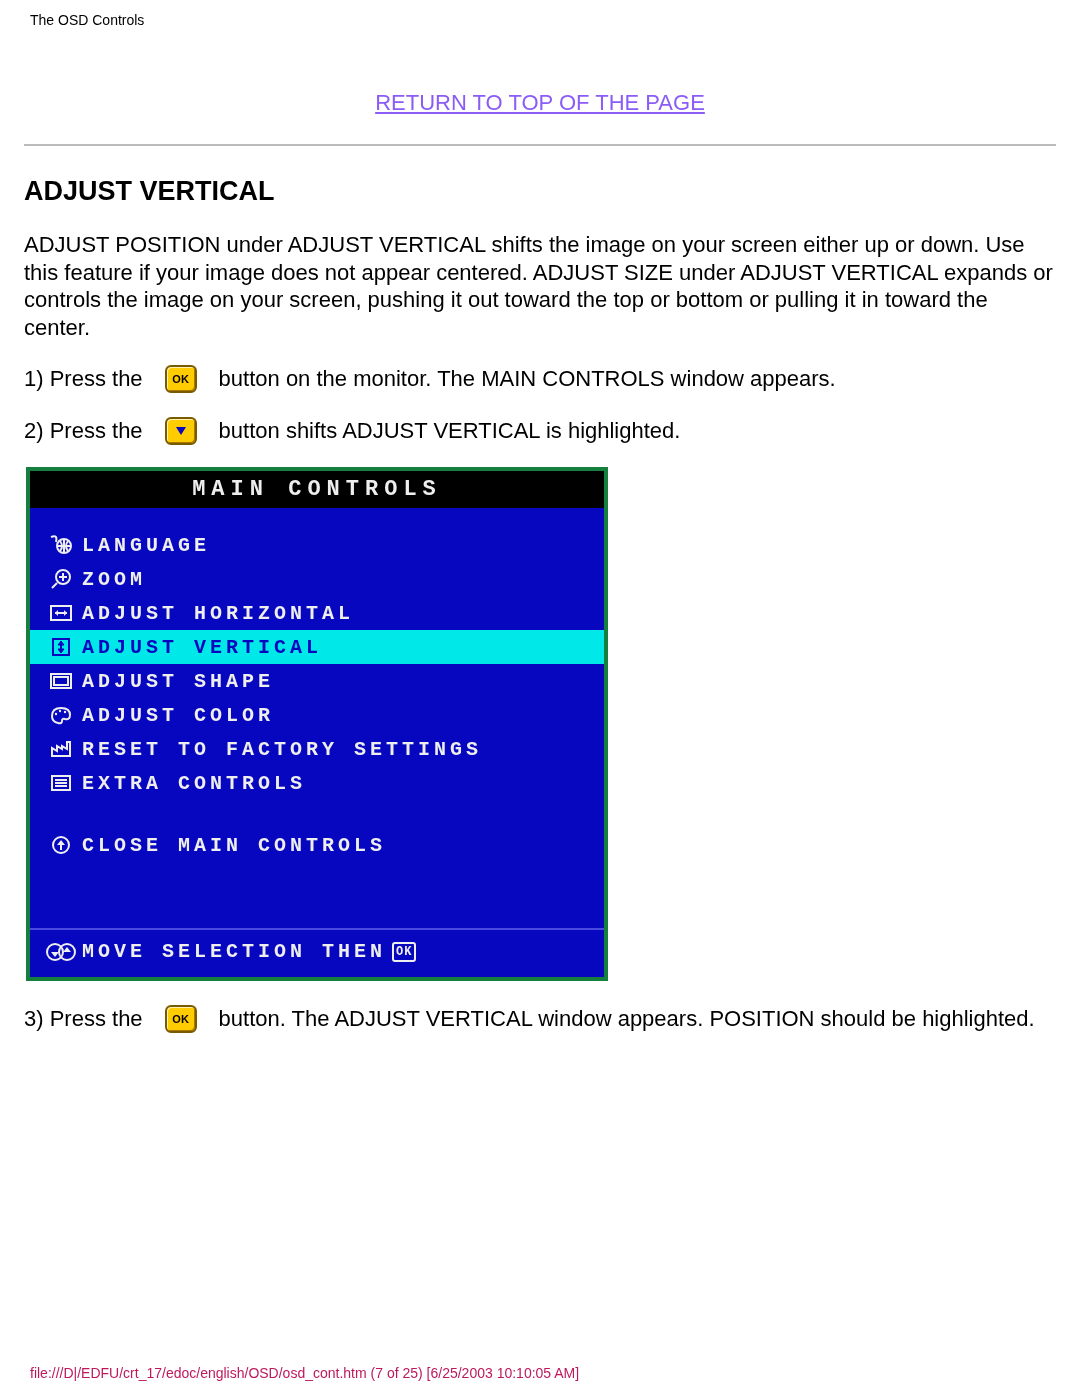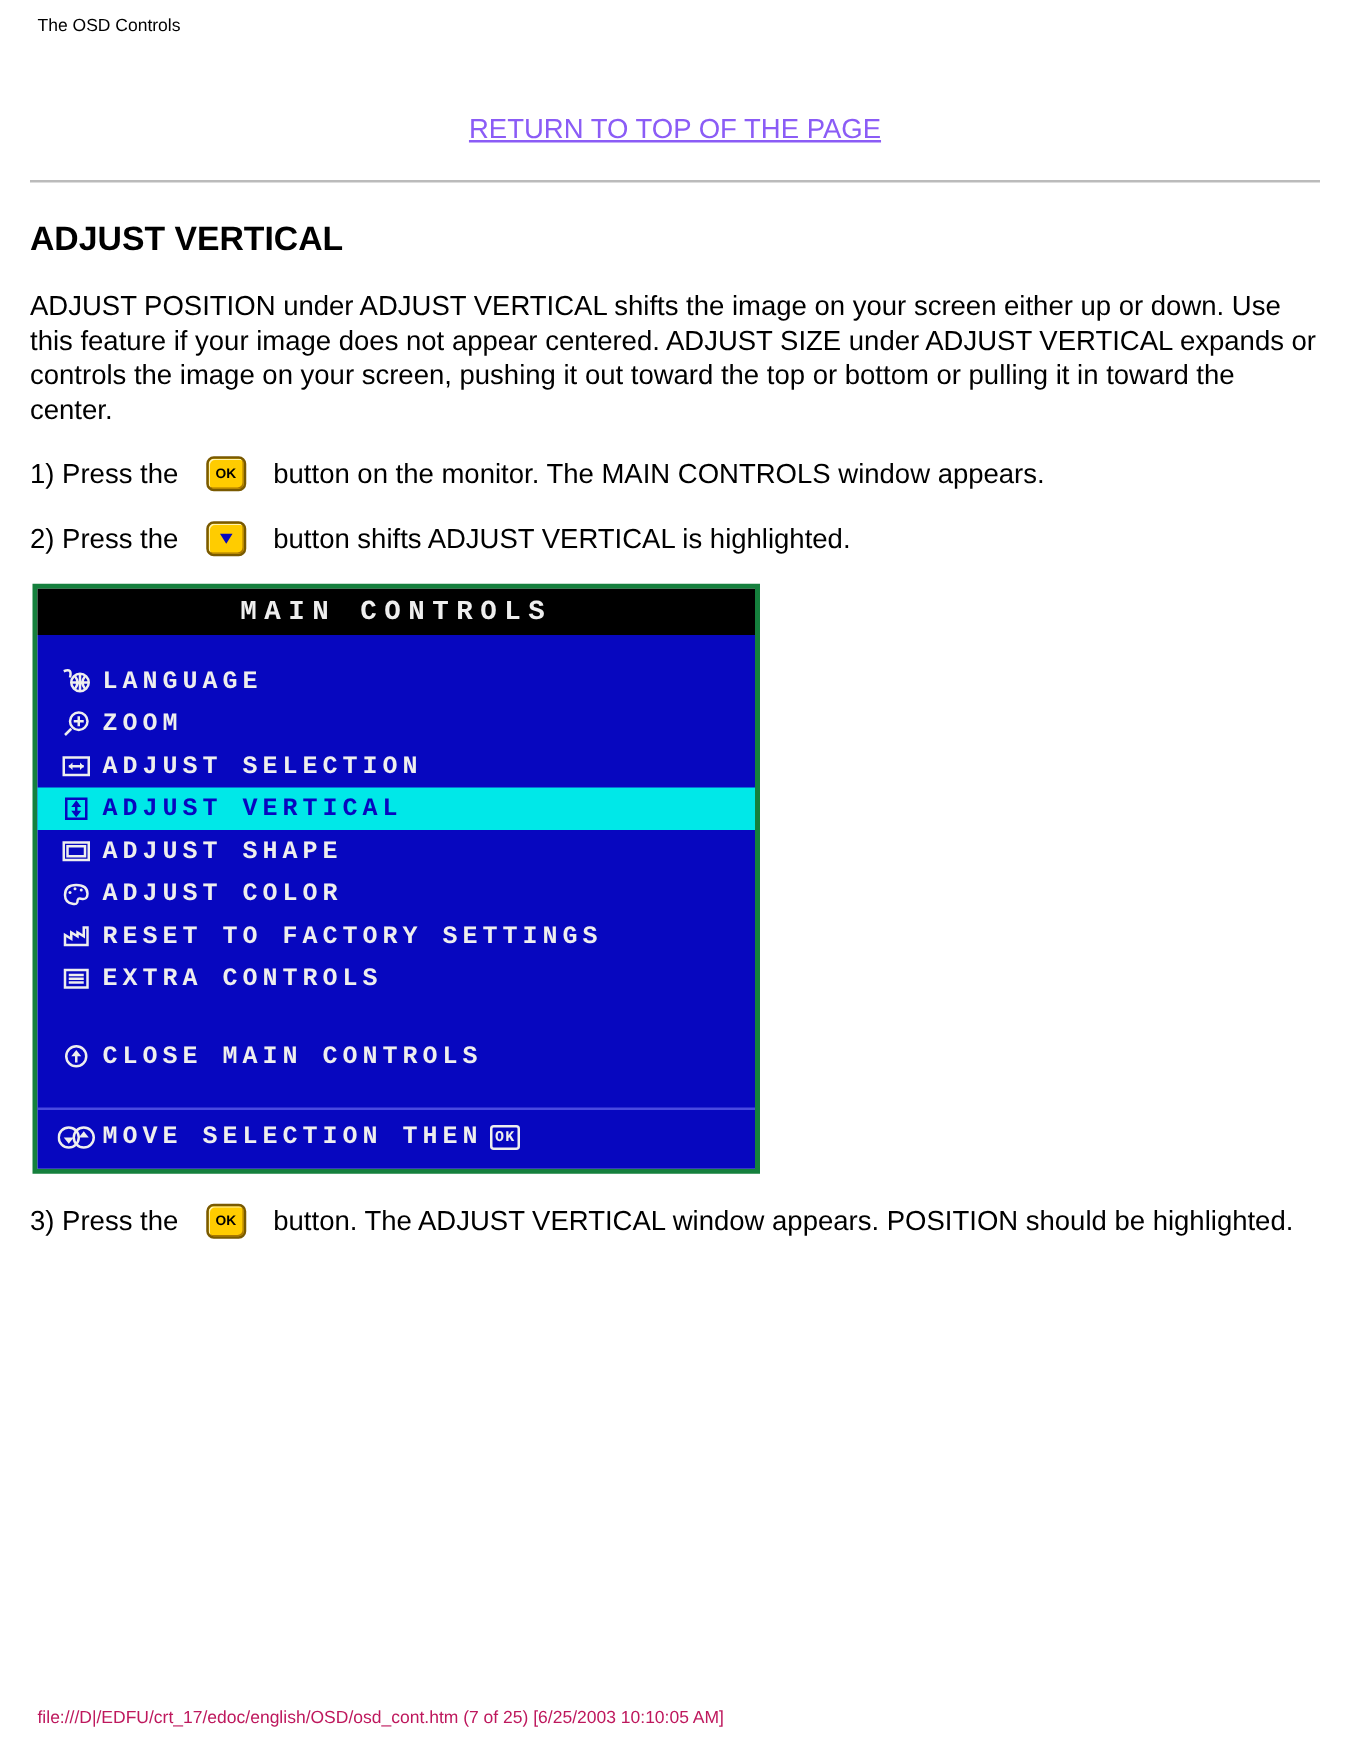--- a/index.html
+++ b/index.html
@@ -111,21 +111,21 @@
     background: #00e8e8;
     color: #0707bf;
   }
   .osd-row.highlight .icon-cell svg * { stroke: #0707bf; fill: none; }
   .osd-row.highlight .icon-cell .fillshape { fill: #0707bf; }
   .osd-close {
     margin-top: 28px;
   }
   .osd-hint {
     border-top: 2px solid #4a4ae0;
-    margin-top: 24px;
+    margin-top: 66px;
     padding: 10px 0 8px 10px;
     display: flex;
     align-items: center;
   }
   .osd-hint .icon-cell { width: 42px; display:flex; align-items:center; justify-content:center;}
   .osd-hint .label-cell { flex: 1; display:flex; align-items:center; gap:6px;}
   .ok-badge {
     display:inline-flex;
     border: 2px solid #eeeeee;
     border-radius: 3px;
@@ -207,21 +207,21 @@
 
     <div class="osd-row">
       <span class="icon-cell">
         <svg width="26" height="22" viewBox="0 0 26 22">
           <rect x="3" y="4" width="20" height="14" class="wstroke"></rect>
           <line x1="7" y1="11" x2="19" y2="11" class="wstroke"></line>
           <polygon points="7,11 10,8 10,14" class="wfill"></polygon>
           <polygon points="19,11 16,8 16,14" class="wfill"></polygon>
         </svg>
       </span>
-      <span class="label-cell">ADJUST SELECTION</span>
+      <span class="label-cell">ADJUST HORIZONTAL</span>
     </div>
 
     <div class="osd-row highlight">
       <span class="icon-cell">
         <svg width="26" height="22" viewBox="0 0 26 22">
           <rect x="5" y="3" width="16" height="16" stroke="#0707bf" stroke-width="2" fill="none"></rect>
           <line x1="13" y1="6" x2="13" y2="16" stroke="#0707bf" stroke-width="2"></line>
           <polygon points="13,5 10,9 16,9" fill="#0707bf" class="fillshape"></polygon>
           <polygon points="13,17 10,13 16,13" fill="#0707bf" class="fillshape"></polygon>
         </svg>

